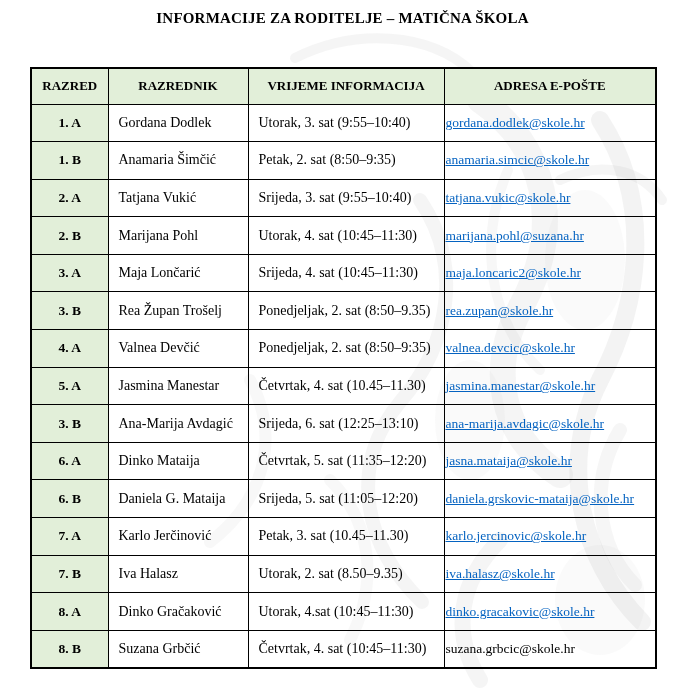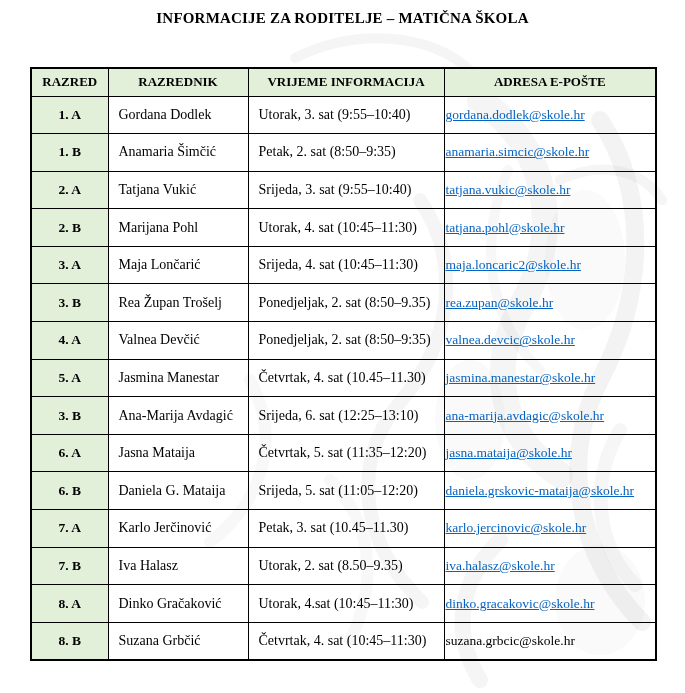--- a/index.html
+++ b/index.html
@@ -41,21 +41,21 @@
     border-collapse: collapse;
     table-layout: fixed;
     z-index: 1;
     border: 2px solid #000;
   }
   .info-table th, .info-table td {
     border: 1px solid #000;
     overflow: hidden;
     white-space: nowrap;
   }
-  .info-table thead tr { height: 28px; }
+  .info-table thead tr { height: 36px; }
   .info-table tbody tr { height: 37.6px; }
   .info-table th {
     background: var(--header-bg, #e2efd9);
     font-size: 13px;
     font-weight: bold;
     text-align: center;
     padding: 0 2px;
   }
   td.c-razred {
     background: var(--header-bg, #e2efd9);
@@ -133,21 +133,21 @@
       <tr>
         <td class="c-razred">2. A</td>
         <td class="c-name">Tatjana Vukić</td>
         <td class="c-time">Srijeda, 3. sat (9:55–10:40)</td>
         <td class="c-email"><a href="#">tatjana.vukic@skole.hr</a></td>
       </tr>
       <tr>
         <td class="c-razred">2. B</td>
         <td class="c-name">Marijana Pohl</td>
         <td class="c-time">Utorak, 4. sat (10:45–11:30)</td>
-        <td class="c-email"><a href="#">tatjana.pohl@skole.hr</a></td>
+        <td class="c-email"><a href="#">marijana.pohl@suzana.hr</a></td>
       </tr>
       <tr>
         <td class="c-razred">3. A</td>
         <td class="c-name">Maja Lončarić</td>
         <td class="c-time">Srijeda, 4. sat (10:45–11:30)</td>
         <td class="c-email"><a href="#">maja.loncaric2@skole.hr</a></td>
       </tr>
       <tr>
         <td class="c-razred">3. B</td>
         <td class="c-name">Rea Župan Trošelj</td>
@@ -167,21 +167,21 @@
         <td class="c-email"><a href="#">jasmina.manestar@skole.hr</a></td>
       </tr>
       <tr>
         <td class="c-razred">3. B</td>
         <td class="c-name">Ana-Marija Avdagić</td>
         <td class="c-time">Srijeda, 6. sat (12:25–13:10)</td>
         <td class="c-email"><a href="#">ana-marija.avdagic@skole.hr</a></td>
       </tr>
       <tr>
         <td class="c-razred">6. A</td>
-        <td class="c-name">Jasna Mataija</td>
+        <td class="c-name">Dinko Mataija</td>
         <td class="c-time">Četvrtak, 5. sat (11:35–12:20)</td>
         <td class="c-email"><a href="#">jasna.mataija@skole.hr</a></td>
       </tr>
       <tr>
         <td class="c-razred">6. B</td>
         <td class="c-name">Daniela G. Mataija</td>
         <td class="c-time">Srijeda, 5. sat (11:05–12:20)</td>
         <td class="c-email"><a href="#">daniela.grskovic-mataija@skole.hr</a></td>
       </tr>
       <tr>

